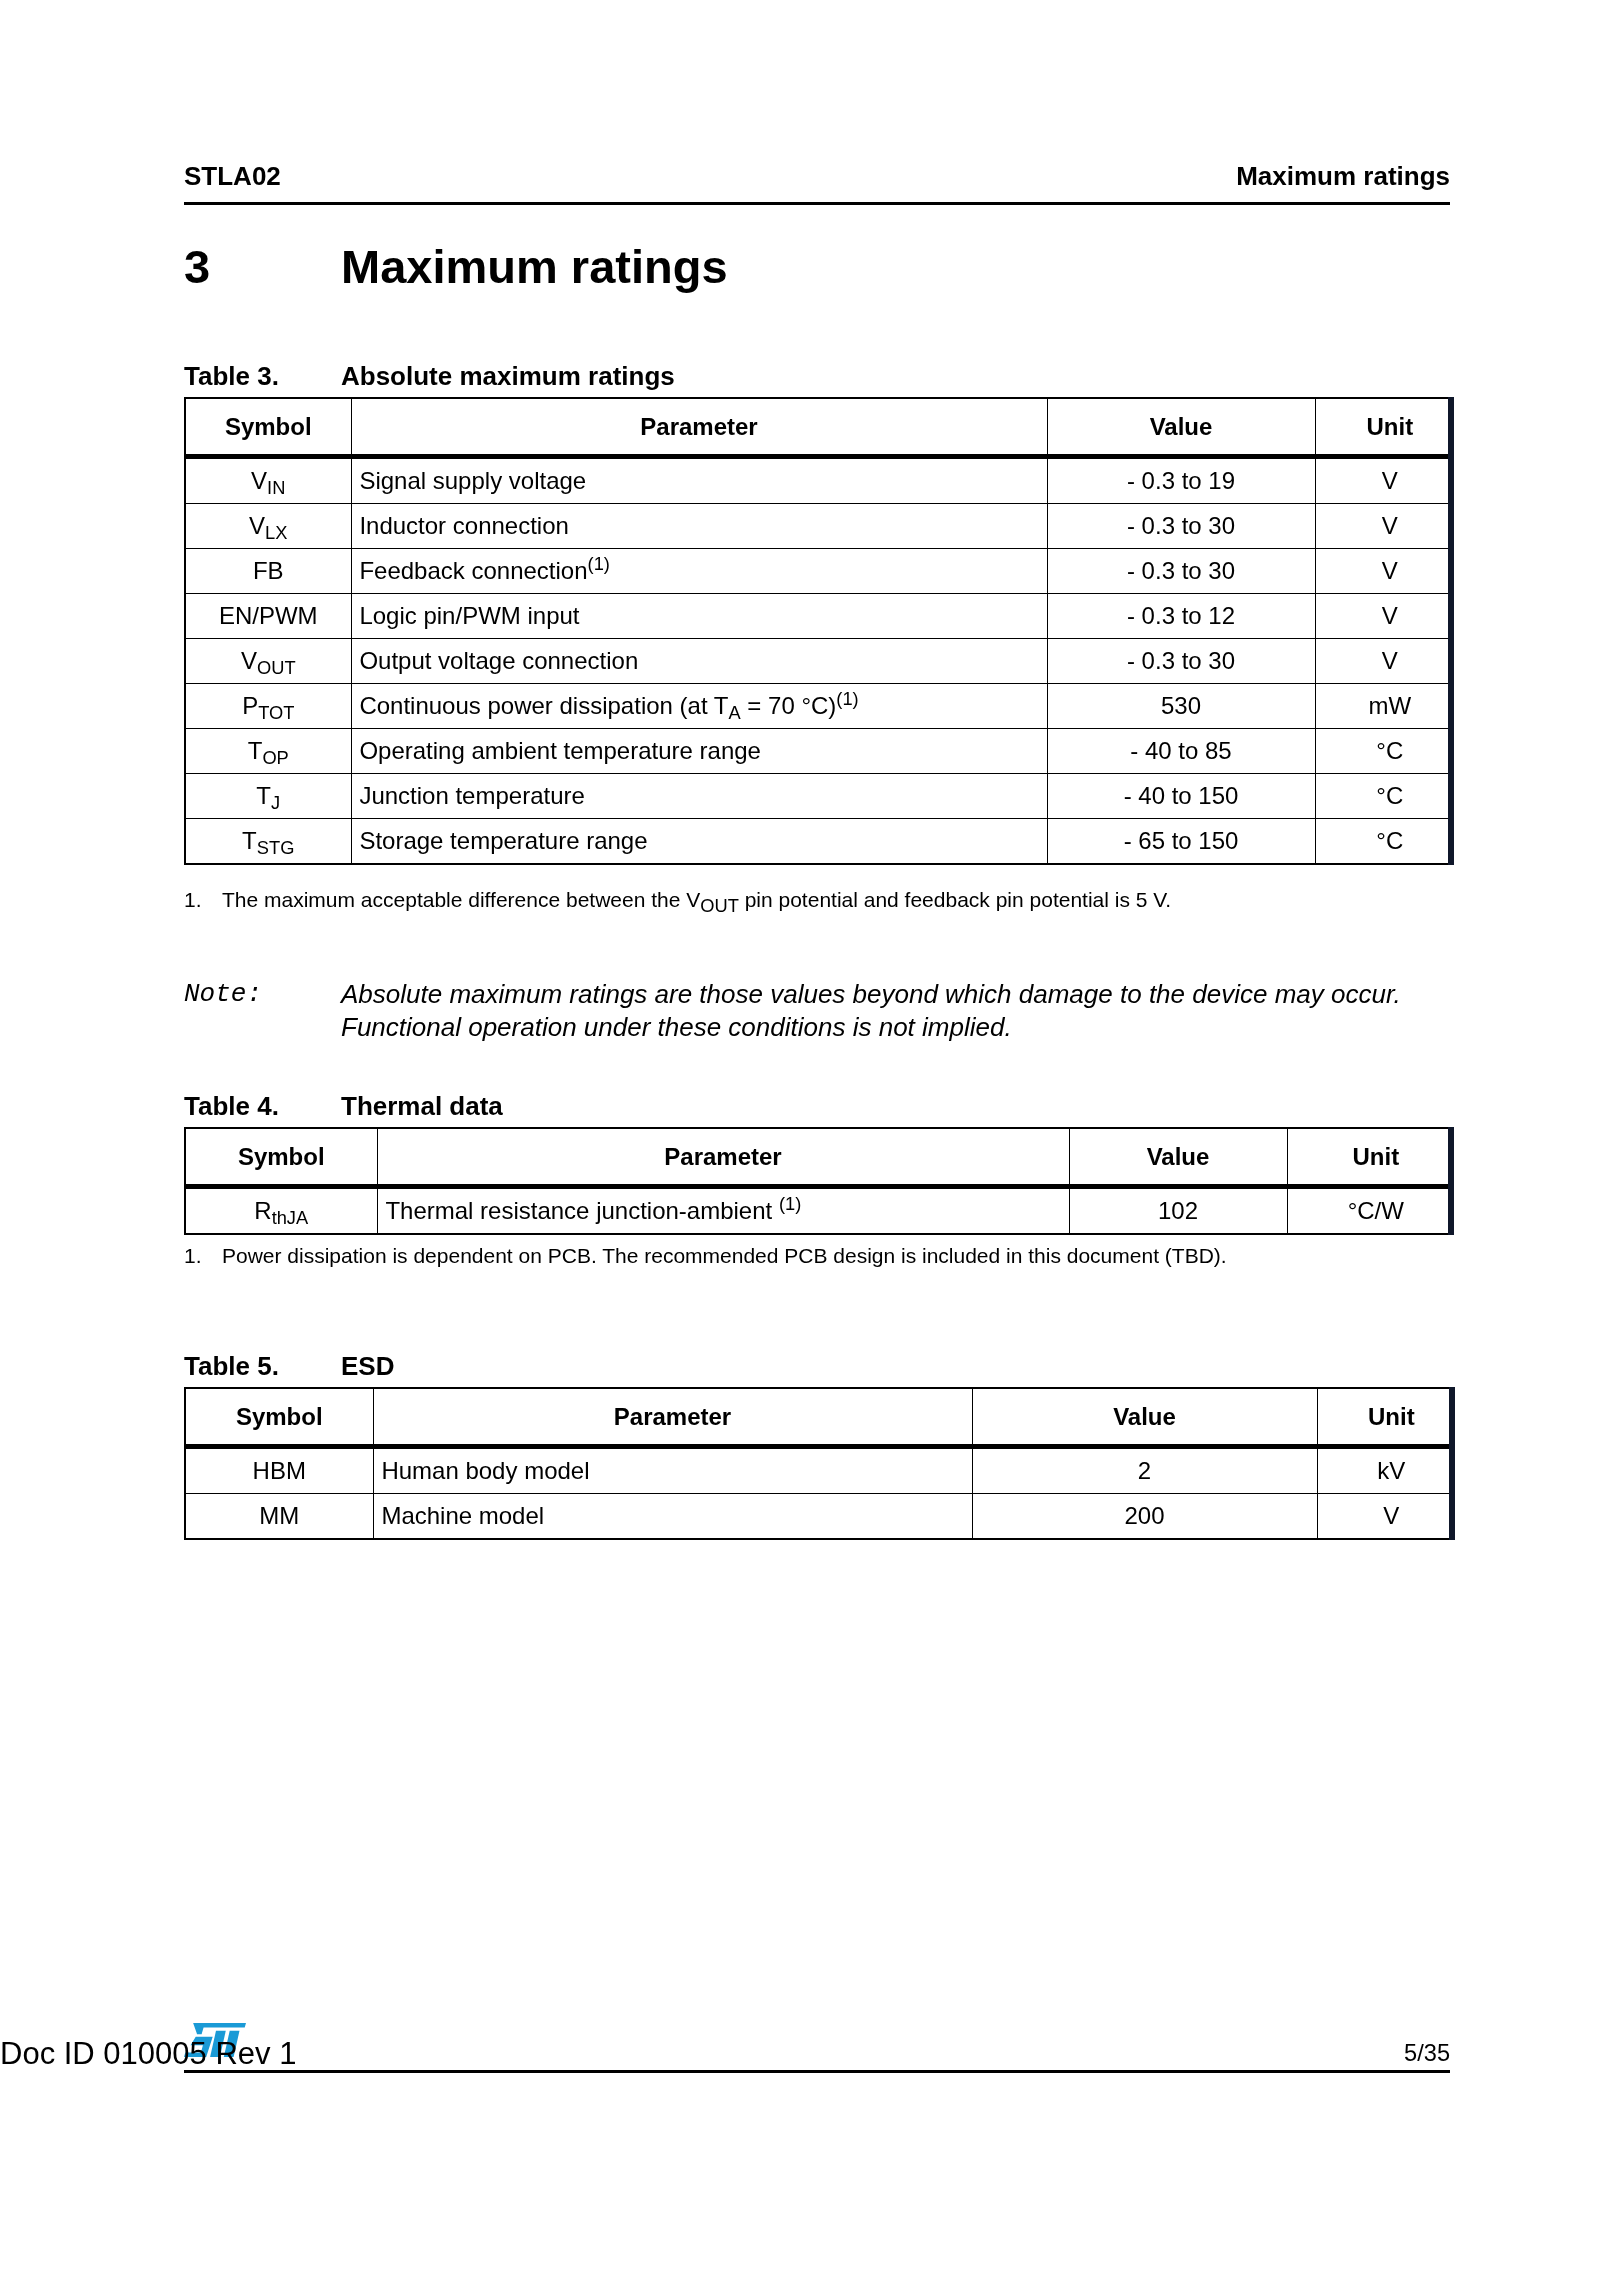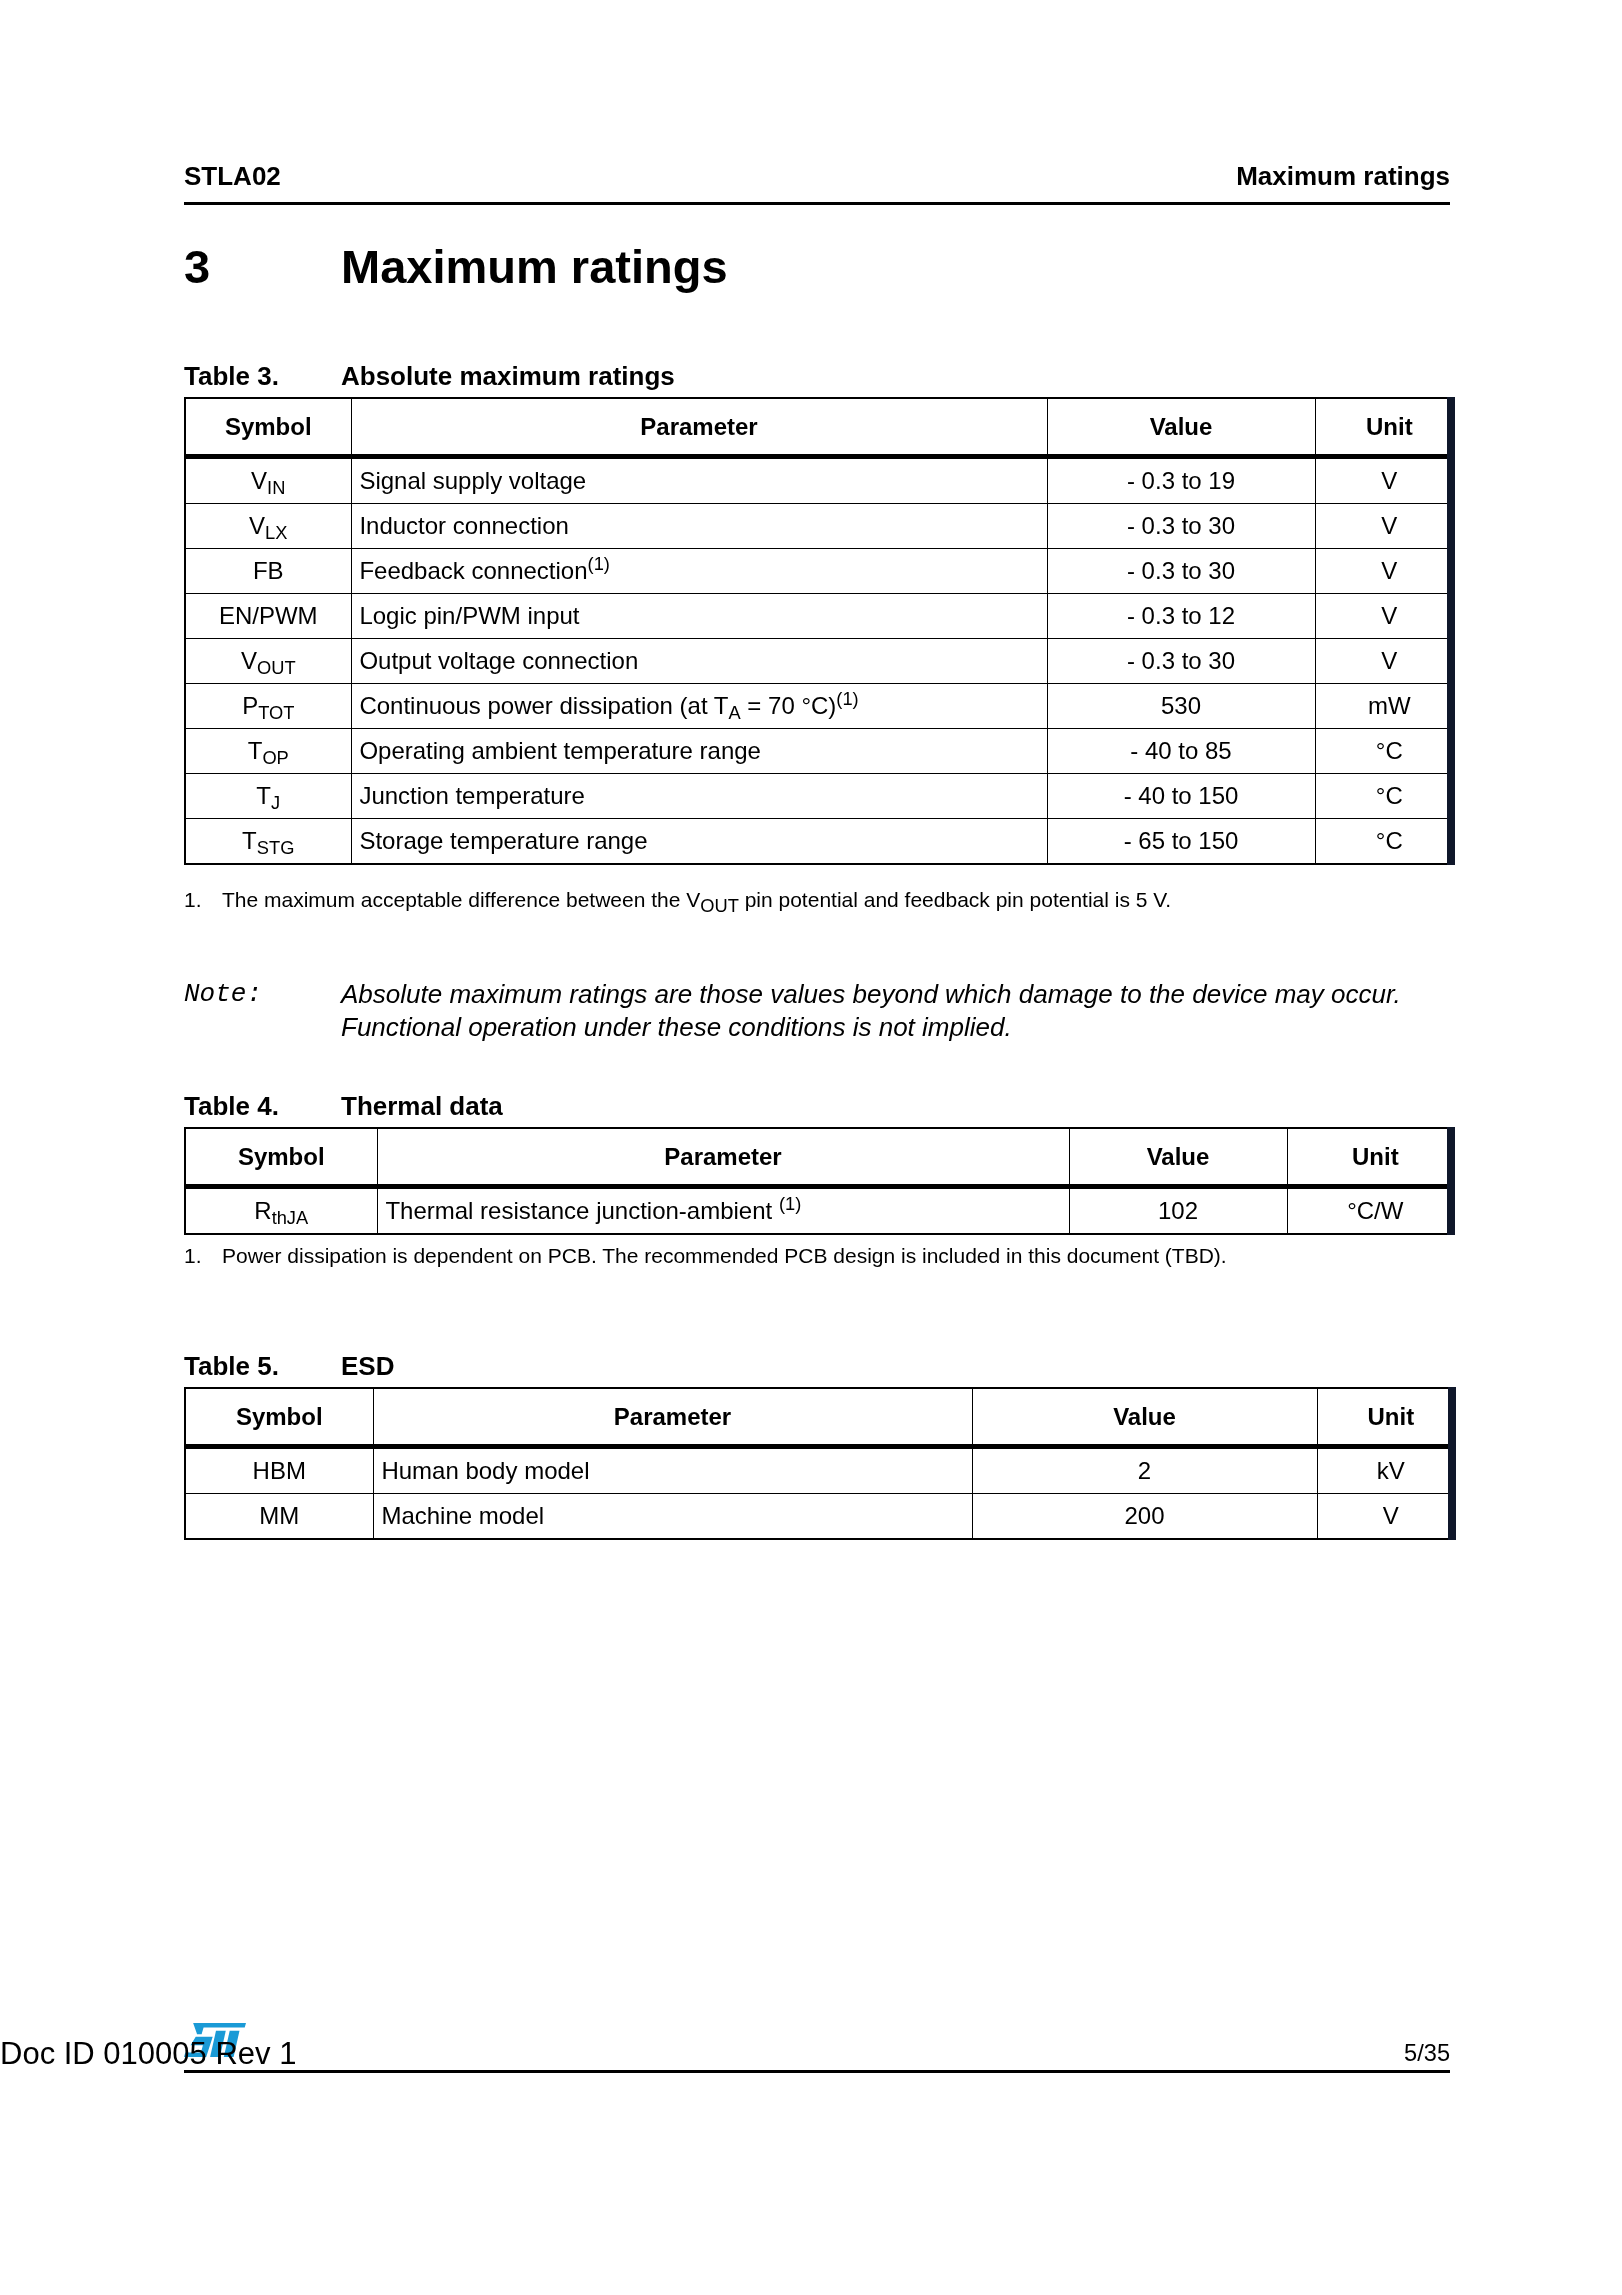--- a/index.html
+++ b/index.html
@@ -22,21 +22,21 @@
     border-collapse: collapse; table-layout: fixed;
     font-size: 24px;
   }
   table.dt th, table.dt td {
     border: 1.3px solid #000; padding: 0 7.9px; overflow: hidden; white-space: nowrap;
   }
   table.dt th { font-weight: bold; text-align: center; height: 55px; border-bottom: 5.2px solid #000; border-top: 2px solid #000; }
   table.dt td { height: 44px; }
   table.dt tr:last-child td { border-bottom: 2px solid #000; }
   table.dt th:first-child, table.dt td:first-child { border-left: 2px solid #000; }
-  table.dt th:last-child, table.dt td:last-child { border-right: 8px solid #0f172a; padding-left: 24px; }
+  table.dt th:last-child, table.dt td:last-child { border-right: 6px solid #0f172a; padding-left: 24px; }
   td.c { text-align: center; }
   td.l { text-align: left; }
   sub { font-size: 18.3px; vertical-align: -5.2px; line-height: 0; }
   sup { font-size: 18.3px; vertical-align: 9.2px; line-height: 0; }
   .footnote { left: 184px; font-size: 21px; line-height: 26px; }
   .footnote .fn-num { display: inline-block; width: 38px; }
   .note-label { left: 184px; top: 978px; font-size: 26px; font-style: italic; line-height: 33px; font-family: Liberation Mono, monospace; }
   .note-text { left: 341px; top: 978px; font-size: 26px; font-style: italic; line-height: 33px; width: 1112px; }
   .logo { left: 184px; top: 2023px; width: 62px; height: 34px; }
   .footer-doc { left: 0; width: 1292px; text-align: left; top: 2039px; font-size: 31px; line-height: 29px; }

